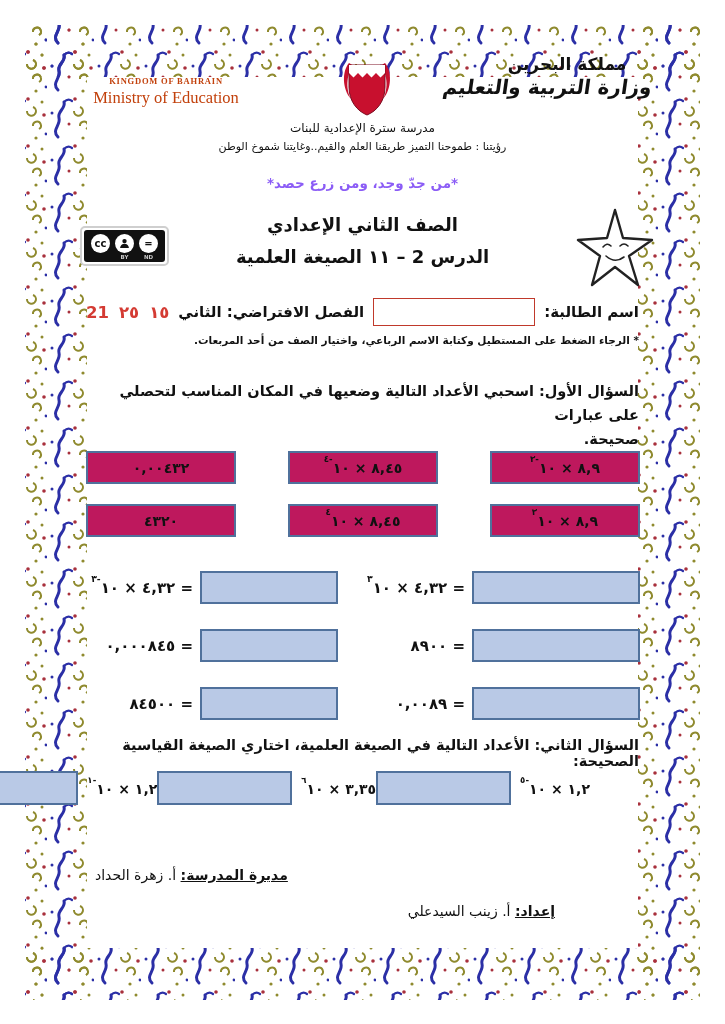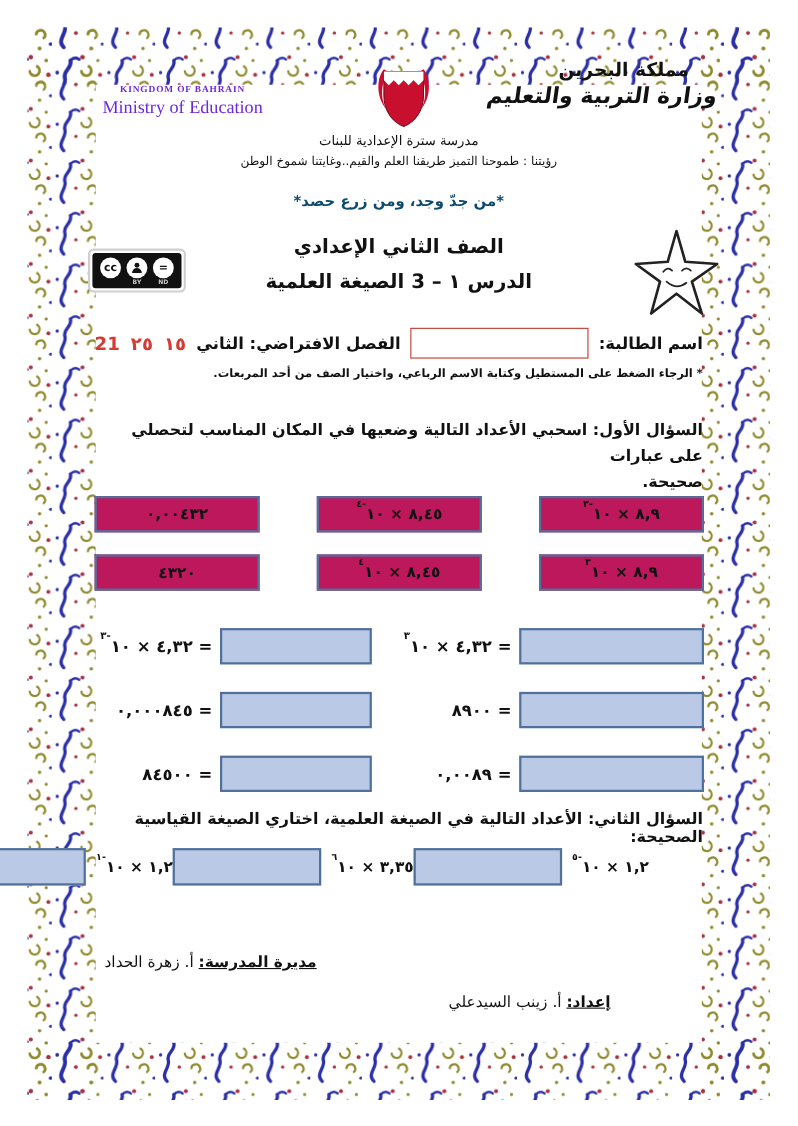--- a/index.html
+++ b/index.html
@@ -2,31 +2,31 @@
 <html><head>
 <meta charset="utf-8">
 <style>
   html,body{margin:0;padding:0;background:#fff;}
   .page{position:relative;width:725px;height:1024px;background:#fff;overflow:hidden;
         font-family:"DejaVu Sans",sans-serif;color:#111;}
   .frame{position:absolute;left:0;top:0;}
 
   
   .en-logo{position:absolute;left:86px;top:76px;width:160px;text-align:center;
-           font-family:"Liberation Serif",serif;color:#6d28d9;}
+           font-family:"Liberation Serif",serif;color:#c2410c;}
   .en-kingdom{font-size:8.5px;letter-spacing:.8px;font-weight:600;}
   .en-ministry{font-size:16.5px;margin-top:2px;}
   .crest{position:absolute;left:341px;top:57px;}
   .ar-logo{position:absolute;left:452px;top:54px;width:200px;text-align:center;direction:rtl;}
   .ar-logo-small{font-size:17px;font-weight:700;padding-left:30px;}
   .ar-logo-big{font-size:20px;font-weight:700;transform:skewX(-8deg);margin-top:1px;white-space:nowrap;}
   .school-line{position:absolute;left:90px;right:90px;top:121px;text-align:center;direction:rtl;font-size:12px;}
   .vision-line{position:absolute;left:90px;right:90px;top:140px;text-align:center;direction:rtl;font-size:11px;}
   .motto{position:absolute;left:90px;right:90px;top:175px;text-align:center;direction:rtl;
-         font-size:13.5px;font-weight:700;color:#0c4a6e;}
+         font-size:13.5px;font-weight:700;color:#8b5cf6;}
 
   
   .cc-badge{position:absolute;left:80px;top:226px;background:#fff;border:2px solid #cfcfcf;border-radius:5px;padding:2px;}
   .cc-inner{background:#111;border-radius:3px;display:flex;align-items:flex-start;gap:5px;padding:4px 7px 2px 7px;}
   .cc-col{display:flex;flex-direction:column;align-items:center;}
   .cc-circle{width:19px;height:19px;border-radius:50%;background:#fff;color:#111;font-weight:700;
              font-size:10px;display:flex;align-items:center;justify-content:center;}
   .cc-sub{color:#c9c9c9;font-size:5.5px;font-weight:700;margin-top:1px;height:6px;}
 
   
@@ -143,21 +143,21 @@
         <span class="cc-sub">BY</span>
       </span>
       <span class="cc-col">
         <span class="cc-circle">=</span>
         <span class="cc-sub">ND</span>
       </span>
     </div>
   </div>
 
   <div class="title1">الصف الثاني الإعدادي</div>
-  <div class="title2">الدرس ١ – 3 الصيغة العلمية</div>
+  <div class="title2">الدرس 2 – ١١ الصيغة العلمية</div>
 
   <svg class="star" width="90" height="98" viewBox="0 0 90 98">
     <path d="M45 10 L53 38 L82 40 L59 56 L68 85 L45 67 L22 85 L30 56 L8 40 L37 38 Z" fill="#fff" stroke="#222" stroke-width="2.4" stroke-linejoin="round"></path>
     <path d="M33 47 q4 -5 8 -1" fill="none" stroke="#222" stroke-width="1.6" stroke-linecap="round"></path>
     <path d="M50 46 q4 -4 8 0" fill="none" stroke="#222" stroke-width="1.6" stroke-linecap="round"></path>
     <path d="M36 56 q9 8 18 1" fill="none" stroke="#222" stroke-width="1.6" stroke-linecap="round"></path>
   </svg>
 
   <div class="name-row">
     <span class="name-label">اسم الطالبة:</span>

